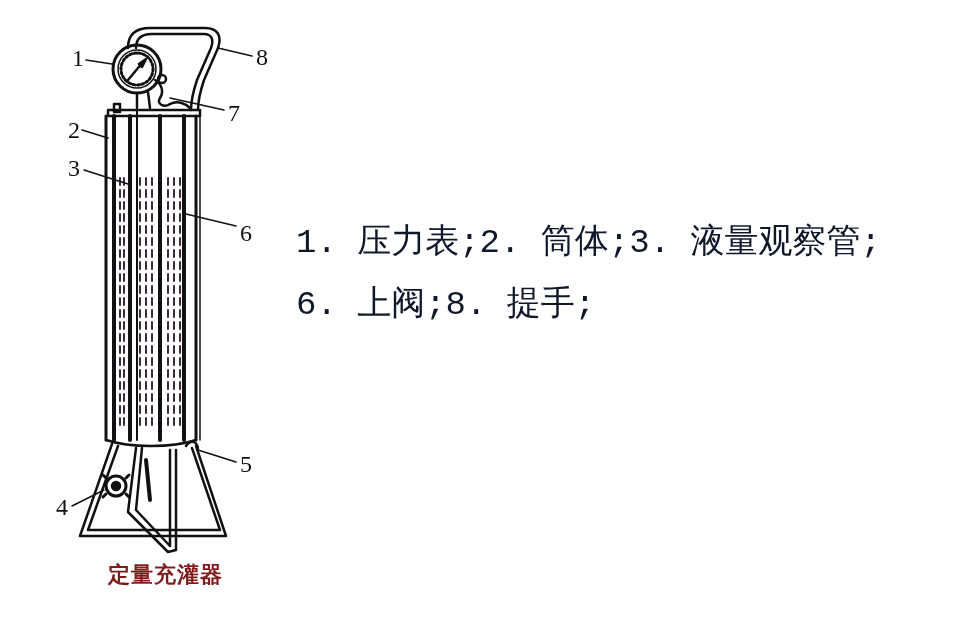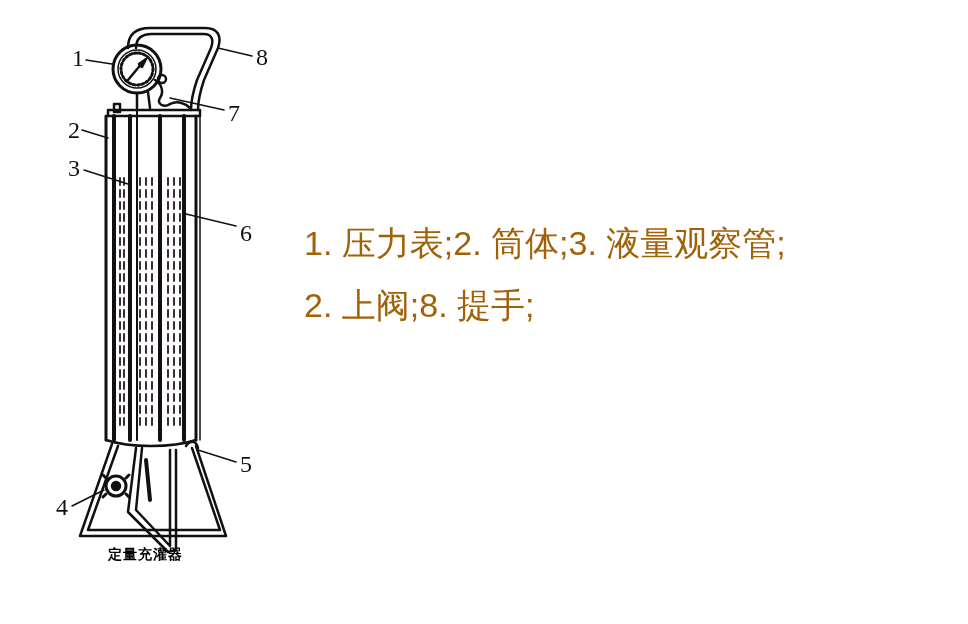--- a/index.html
+++ b/index.html
@@ -1,20 +1,20 @@
 <!DOCTYPE html>
 <html><head>
 <meta charset="utf-8">
 <style>
   html, body { margin: 0; padding: 0; background: #ffffff; }
   body { width: 968px; height: 624px; position: relative; overflow: hidden; font-family: "DejaVu Sans", sans-serif; }
   #canvas { position: absolute; left: 0; top: 0; width: 968px; height: 624px; }
   .callout { position: absolute; font-family: "Liberation Serif", "DejaVu Serif", serif; font-size: 24px; color: #111; line-height: 1; }
-  .caption { position: absolute; left: 108px; top: 546px; font-size: 14px; font-weight: bold; color: #000000; letter-spacing: 1px; font-family: "DejaVu Sans", sans-serif; }
-  .legend { position: absolute; left: 304px; top: 212px; font-size: 34px; color: #a16207; line-height: 62px; font-family: Liberation Sans, sans-serif; }
+  .caption { position: absolute; left: 108px; top: 560px; font-size: 22px; font-weight: bold; color: #7f1d1d; letter-spacing: 1px; font-family: "DejaVu Sans", sans-serif; }
+  .legend { position: absolute; left: 296px; top: 212px; font-size: 34px; color: #0f172a; line-height: 62px; font-family: Liberation Mono, monospace; }
   .legend-line { white-space: nowrap; }
 </style>
 </head>
 <body>
 
 <svg id="canvas" width="968" height="624" viewBox="0 0 968 624" xmlns="http://www.w3.org/2000/svg">
   <g fill="none" stroke="#111" stroke-width="2.5" stroke-linecap="round" stroke-linejoin="round">
 
     <g>
       <path d="M128 48 C128 34 136 28 150 28 L205 28 C218 28 222 36 218 48 L204 80 C200 92 198 100 198 110"></path>
@@ -97,14 +97,14 @@
 <div class="callout" style="left:56px;top:495px;">4</div>
 <div class="callout" style="left:240px;top:452px;">5</div>
 <div class="callout" style="left:240px;top:221px;">6</div>
 <div class="callout" style="left:228px;top:101px;">7</div>
 <div class="callout" style="left:256px;top:45px;">8</div>
 
 <div class="caption">定量充灌器</div>
 
 <div class="legend">
   <div class="legend-line">1. 压力表;2. 筒体;3. 液量观察管;</div>
-  <div class="legend-line">2. 上阀;8. 提手;</div>
+  <div class="legend-line">6. 上阀;8. 提手;</div>
 </div>
 
 </body></html>

